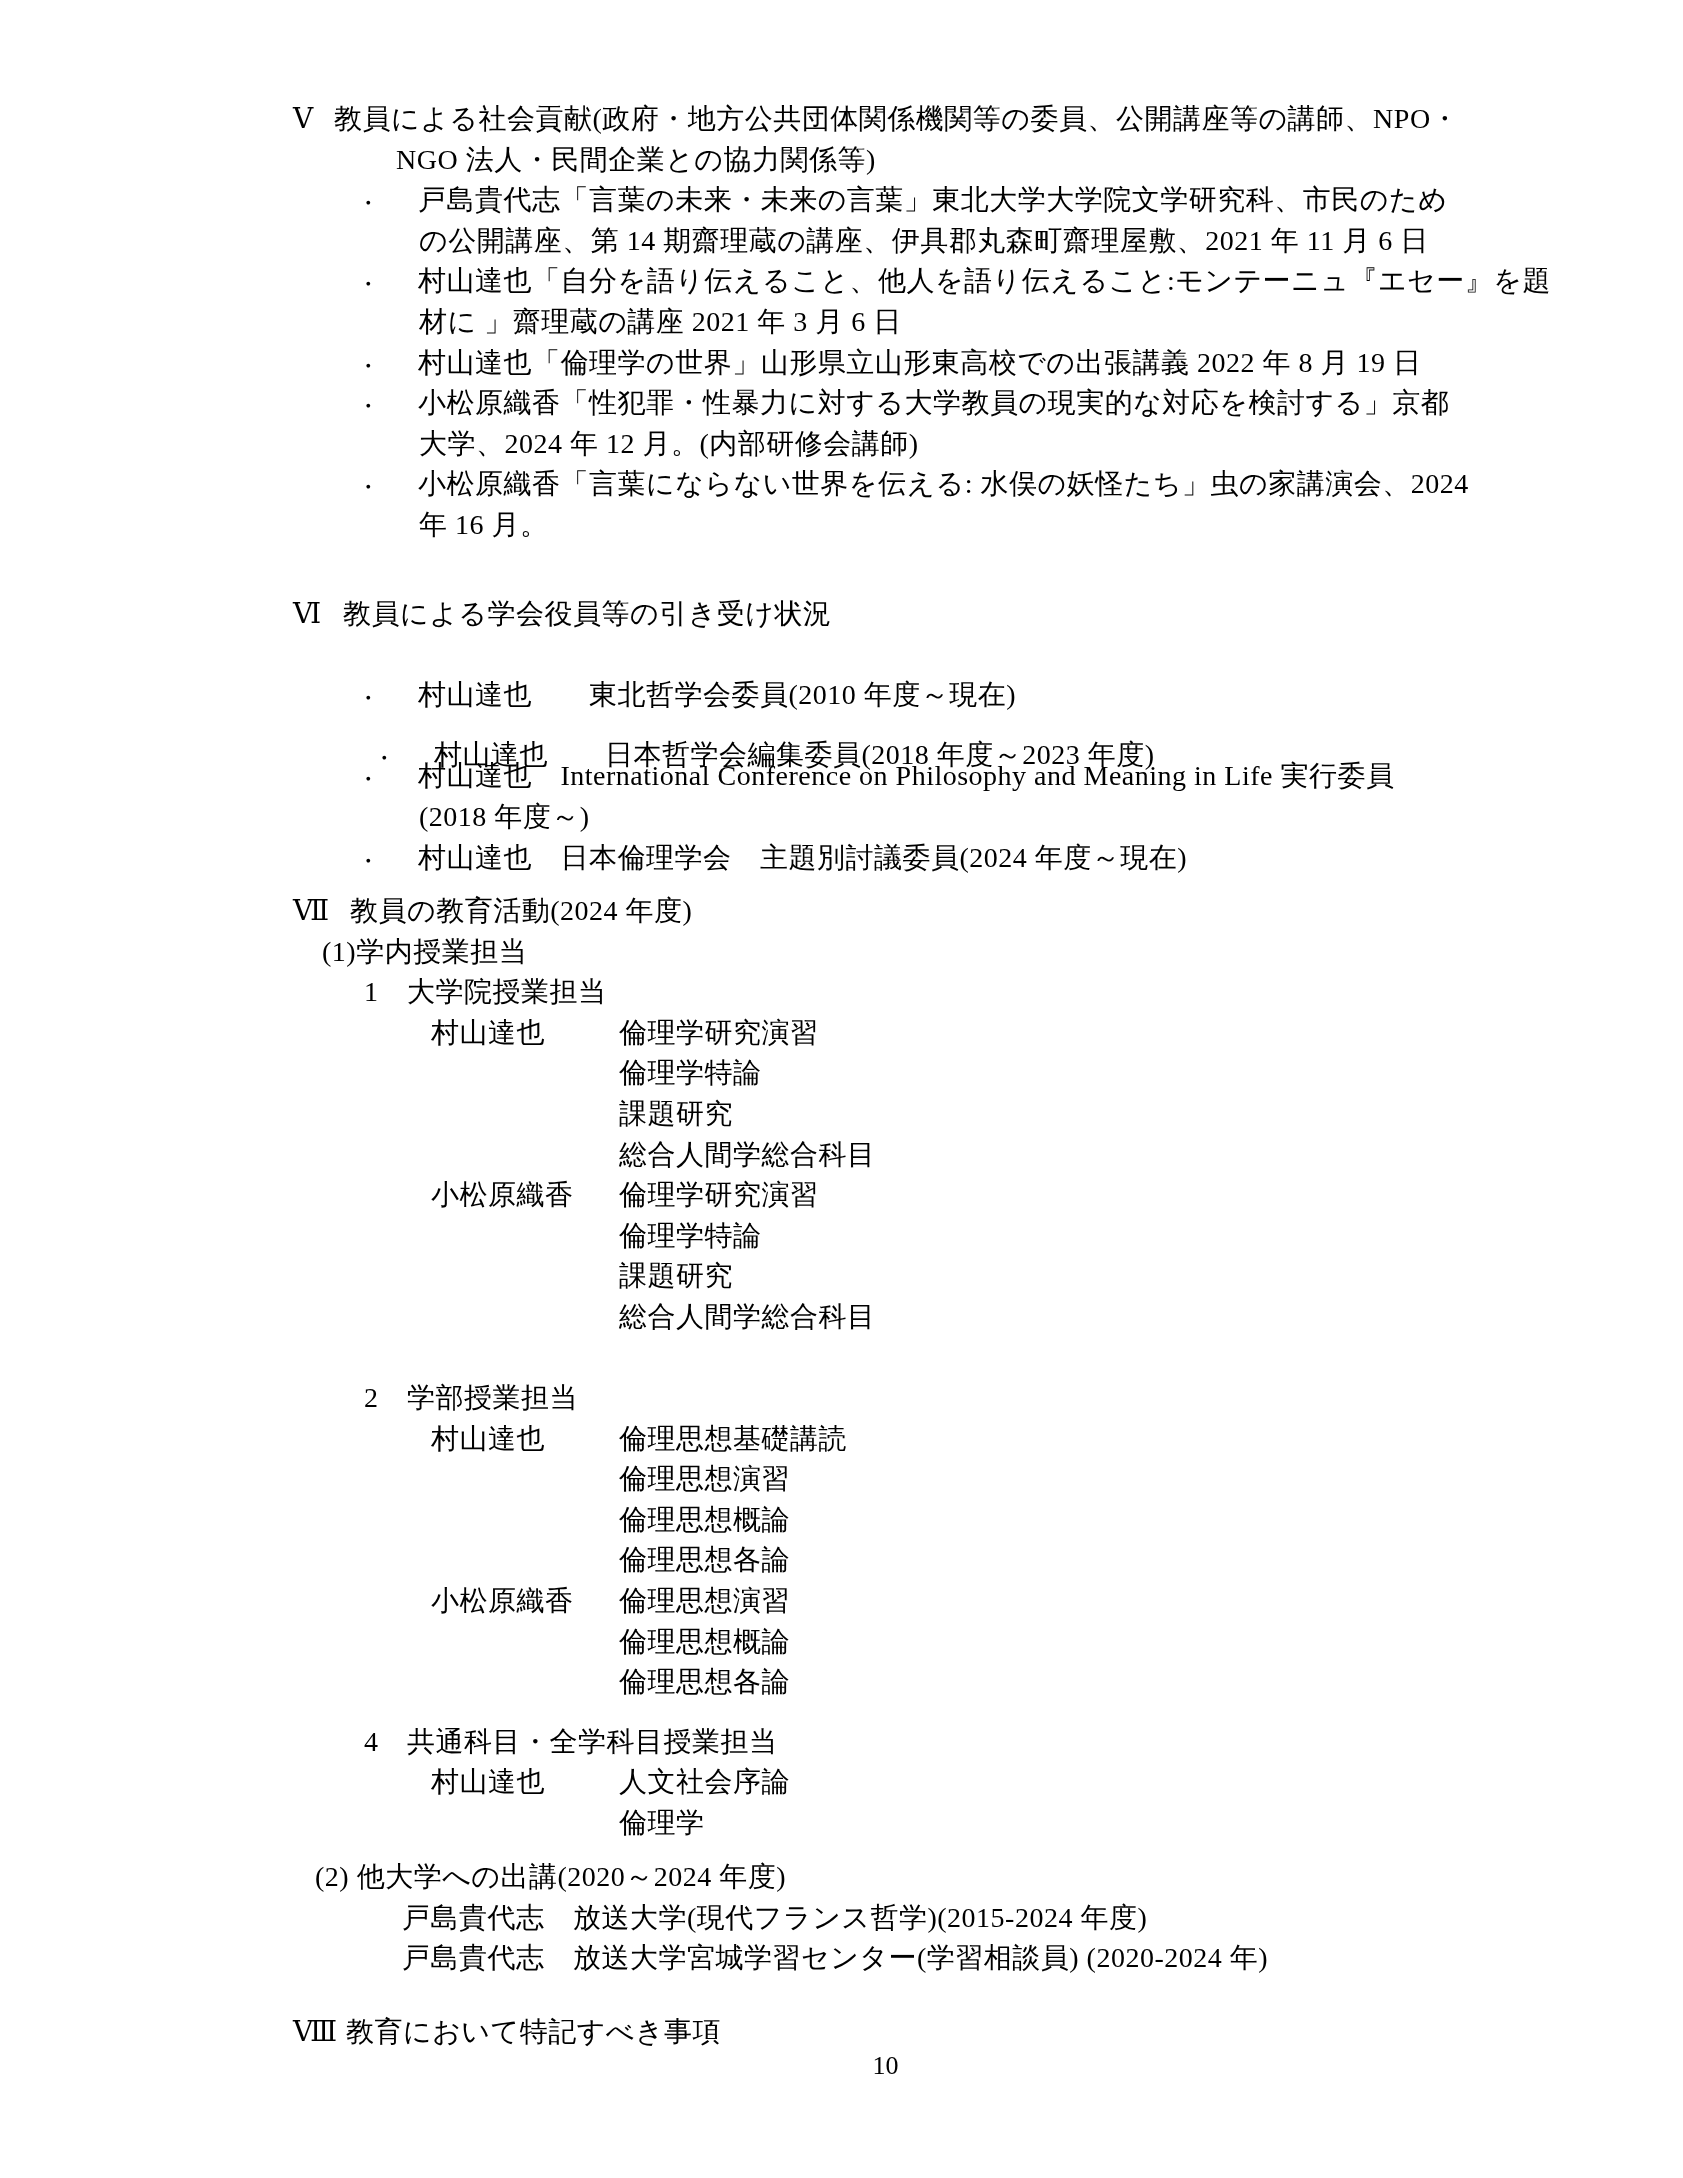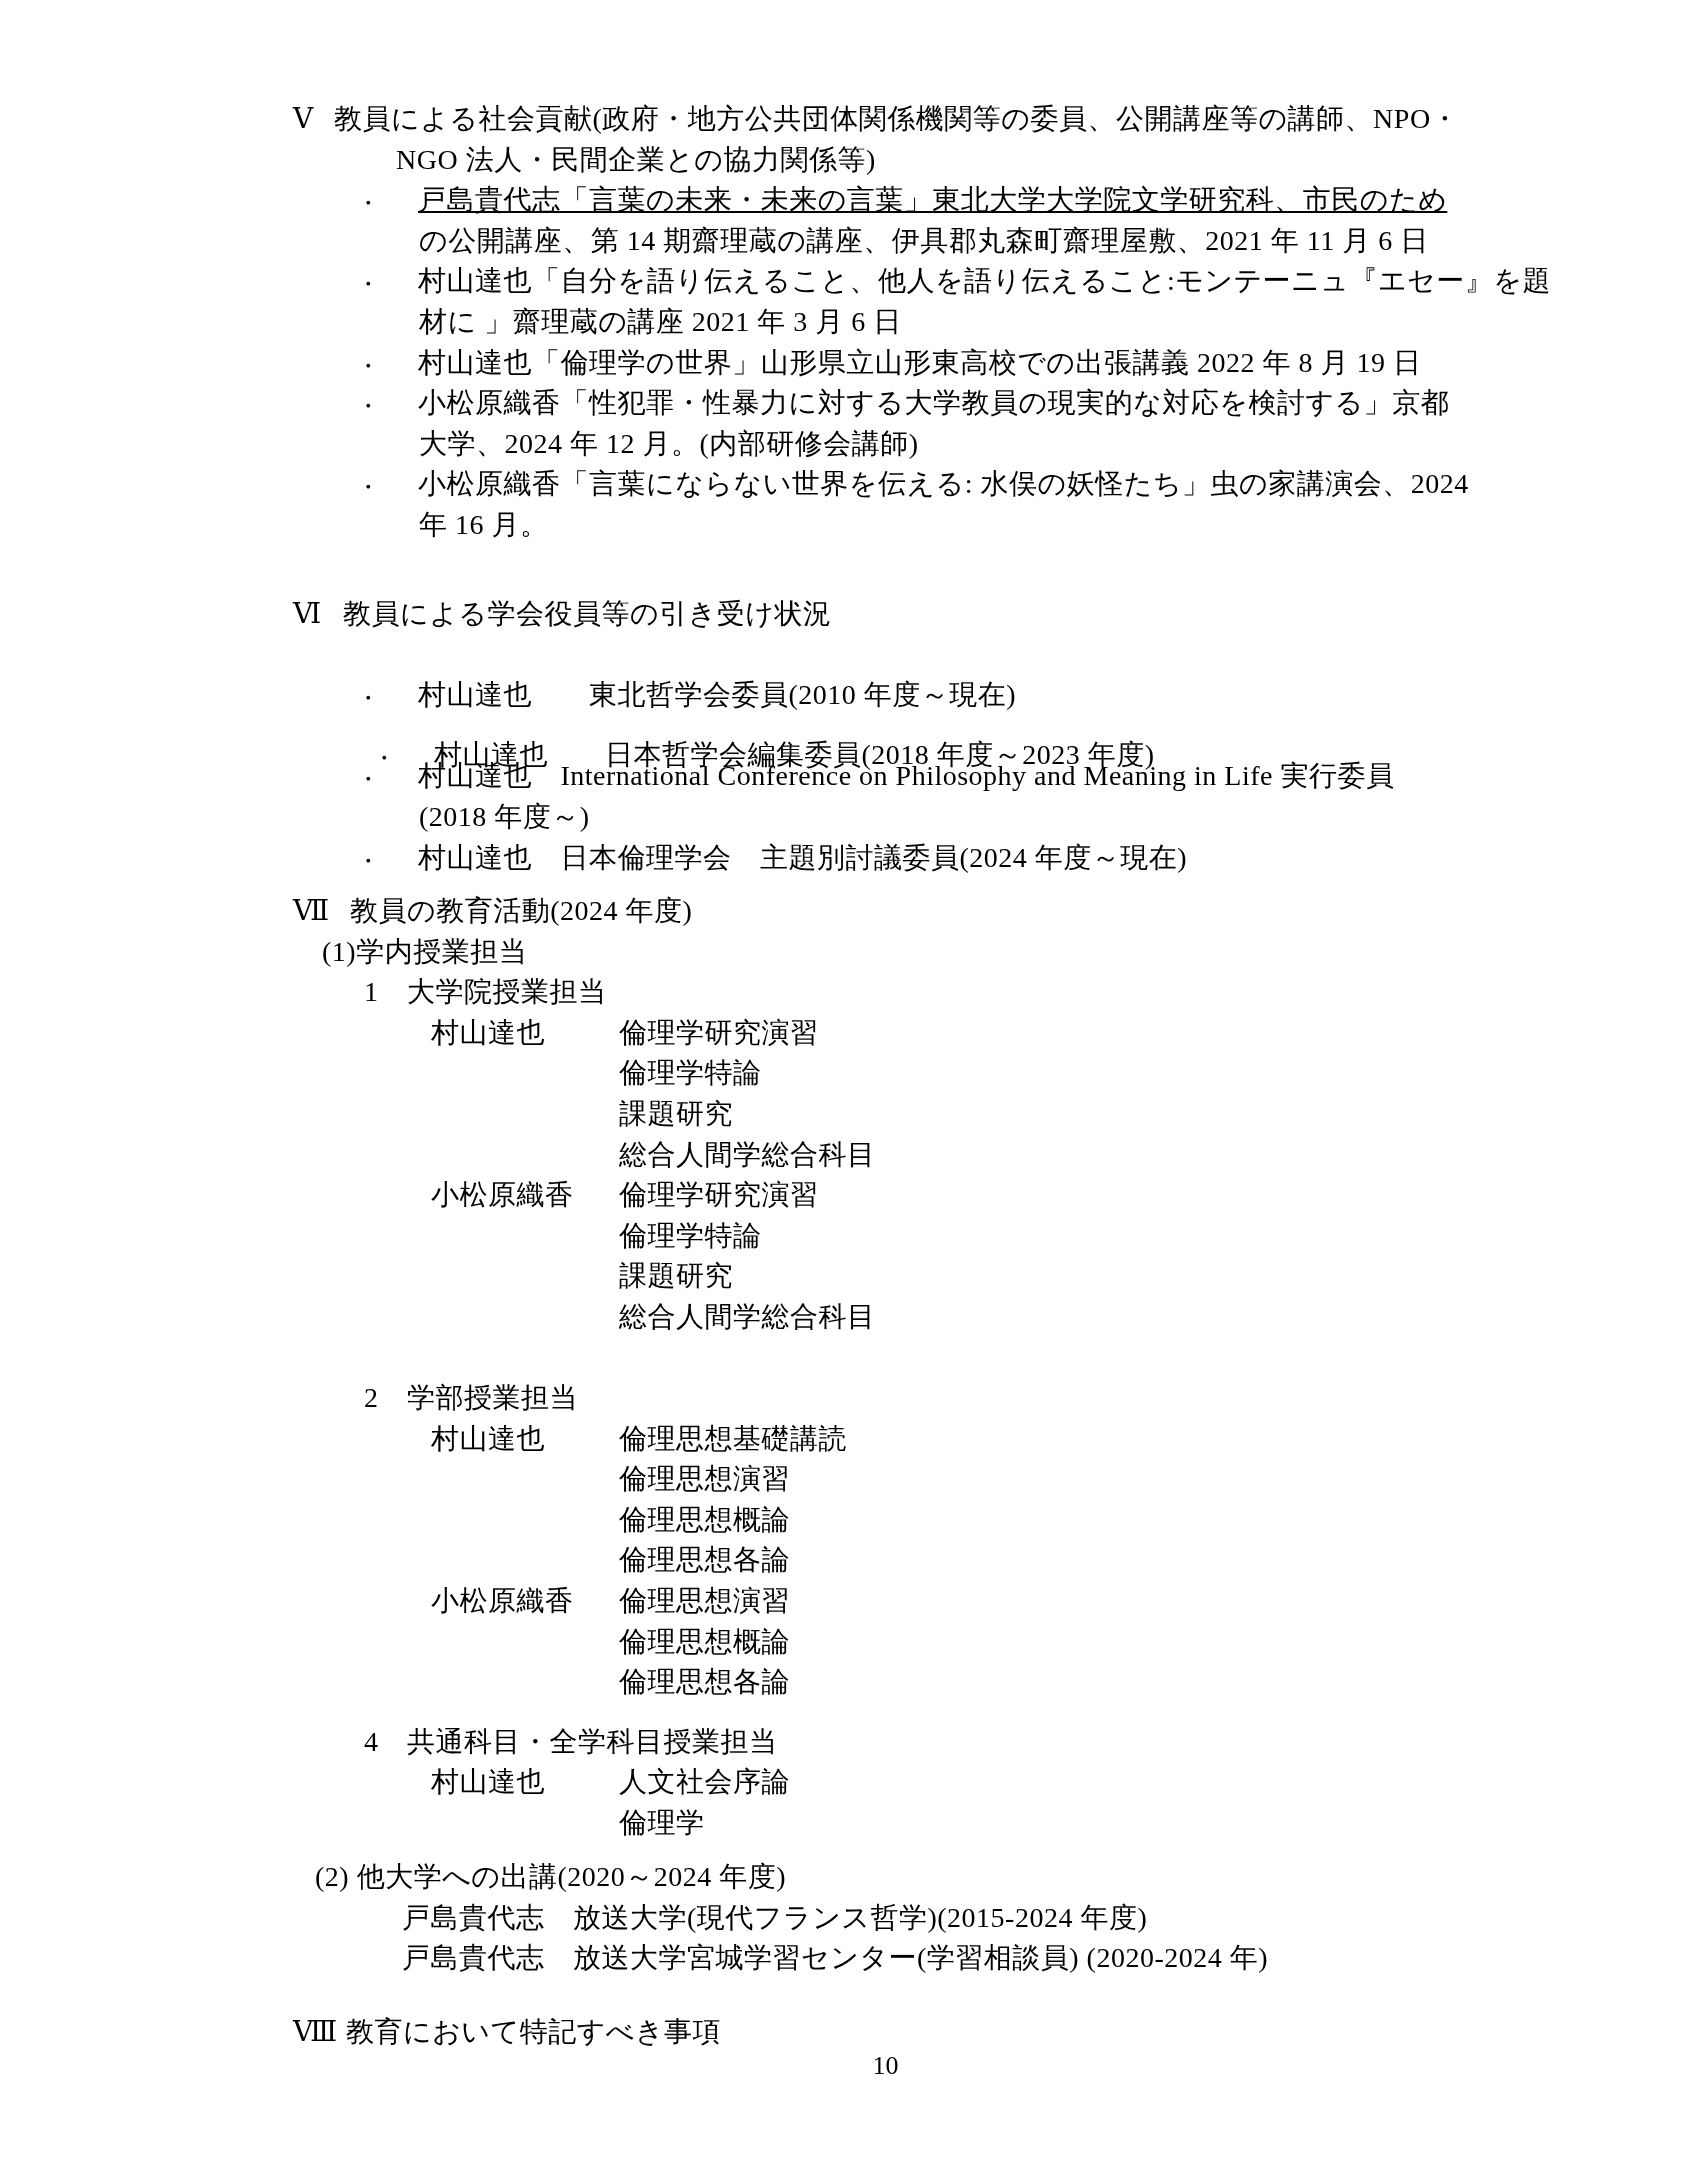--- a/index.html
+++ b/index.html
@@ -40,21 +40,21 @@
 </head>
 <body>
 
 <div class="page">
 
   <div class="ln" style="top:102px;left:293px;">
     <span class="num w41">Ⅴ</span><span>教員による社会貢献(政府・地方公共団体関係機関等の委員、公開講座等の講師、NPO・</span>
   </div>
   <div class="ln" style="top:143px;left:368px;margin-left:28px;">NGO 法人・民間企業との協力関係等)</div>
 
-  <div class="ln" style="top:183px;left:356px;text-decoration:underline;">
+  <div class="ln" style="top:183px;left:356px;">
     <span class="dot">・</span><span>戸島貴代志「言葉の未来・未来の言葉」東北大学大学院文学研究科、市民のため</span>
   </div>
   <div class="ln" style="top:224px;left:419px;">の公開講座、第 14 期齋理蔵の講座、伊具郡丸森町齋理屋敷、2021 年 11 月 6 日</div>
 
   <div class="ln" style="top:264px;left:356px;">
     <span class="dot">・</span><span>村山達也「自分を語り伝えること、他人を語り伝えること:モンテーニュ『エセー』を題</span>
   </div>
   <div class="ln" style="top:305px;left:419px;">材に 」齋理蔵の講座 2021 年 3 月 6 日</div>
 
   <div class="ln" style="top:346px;left:356px;">

